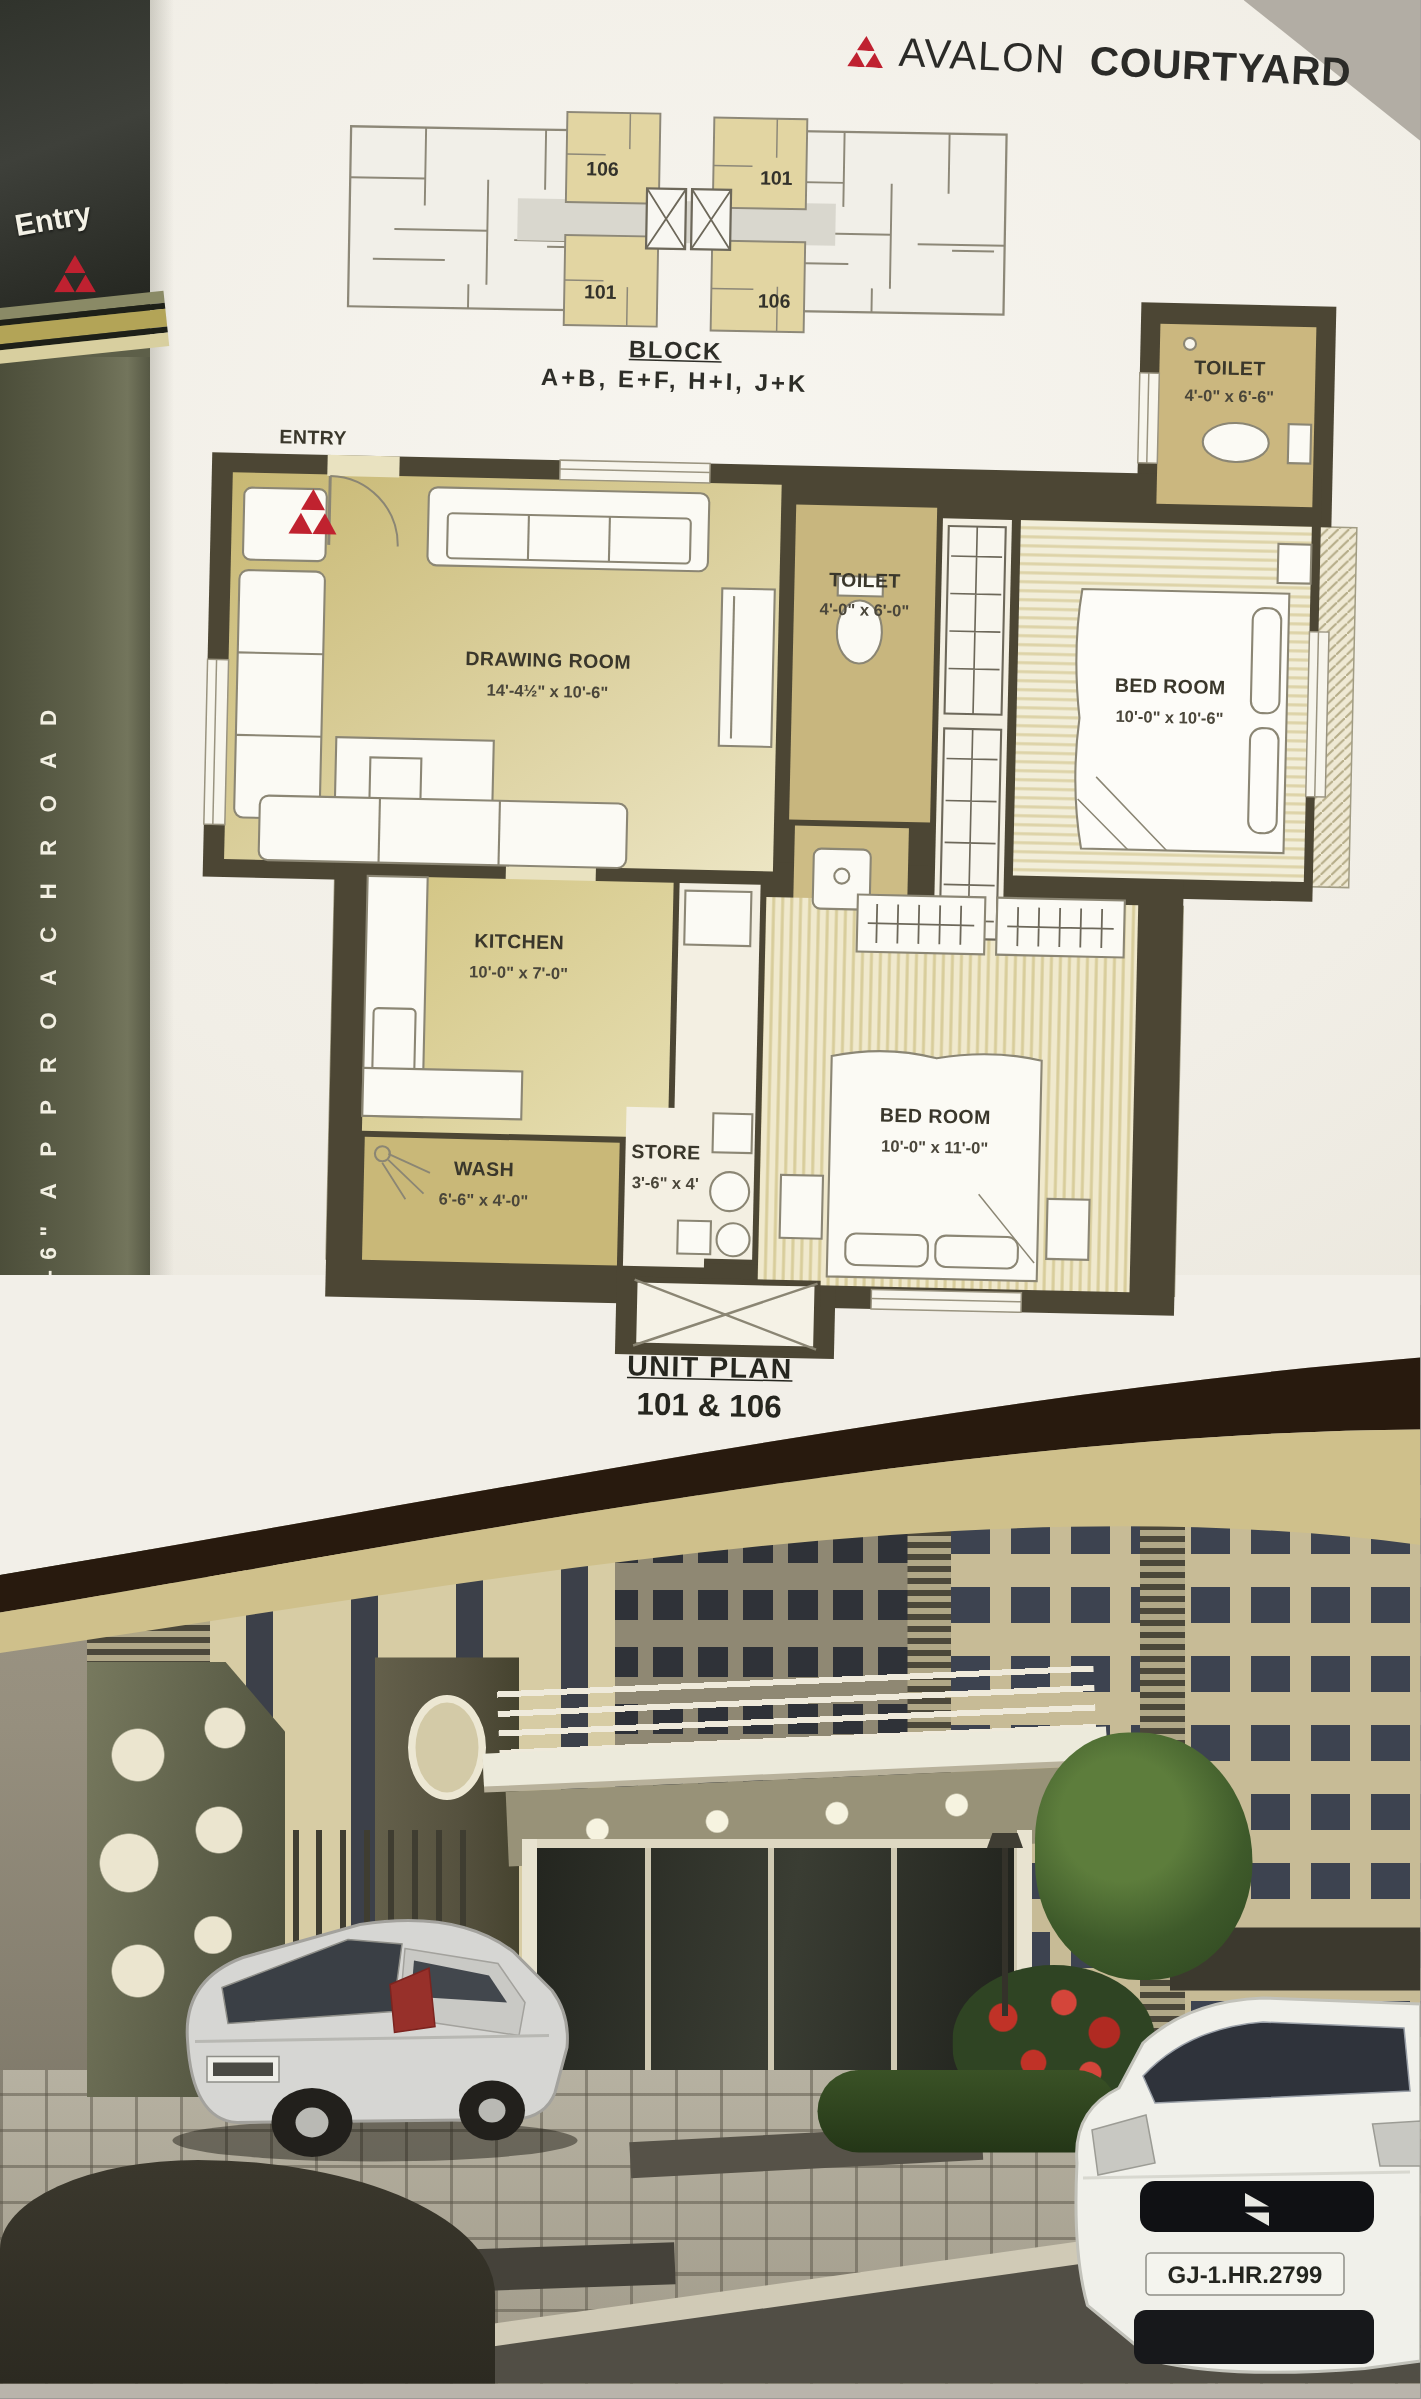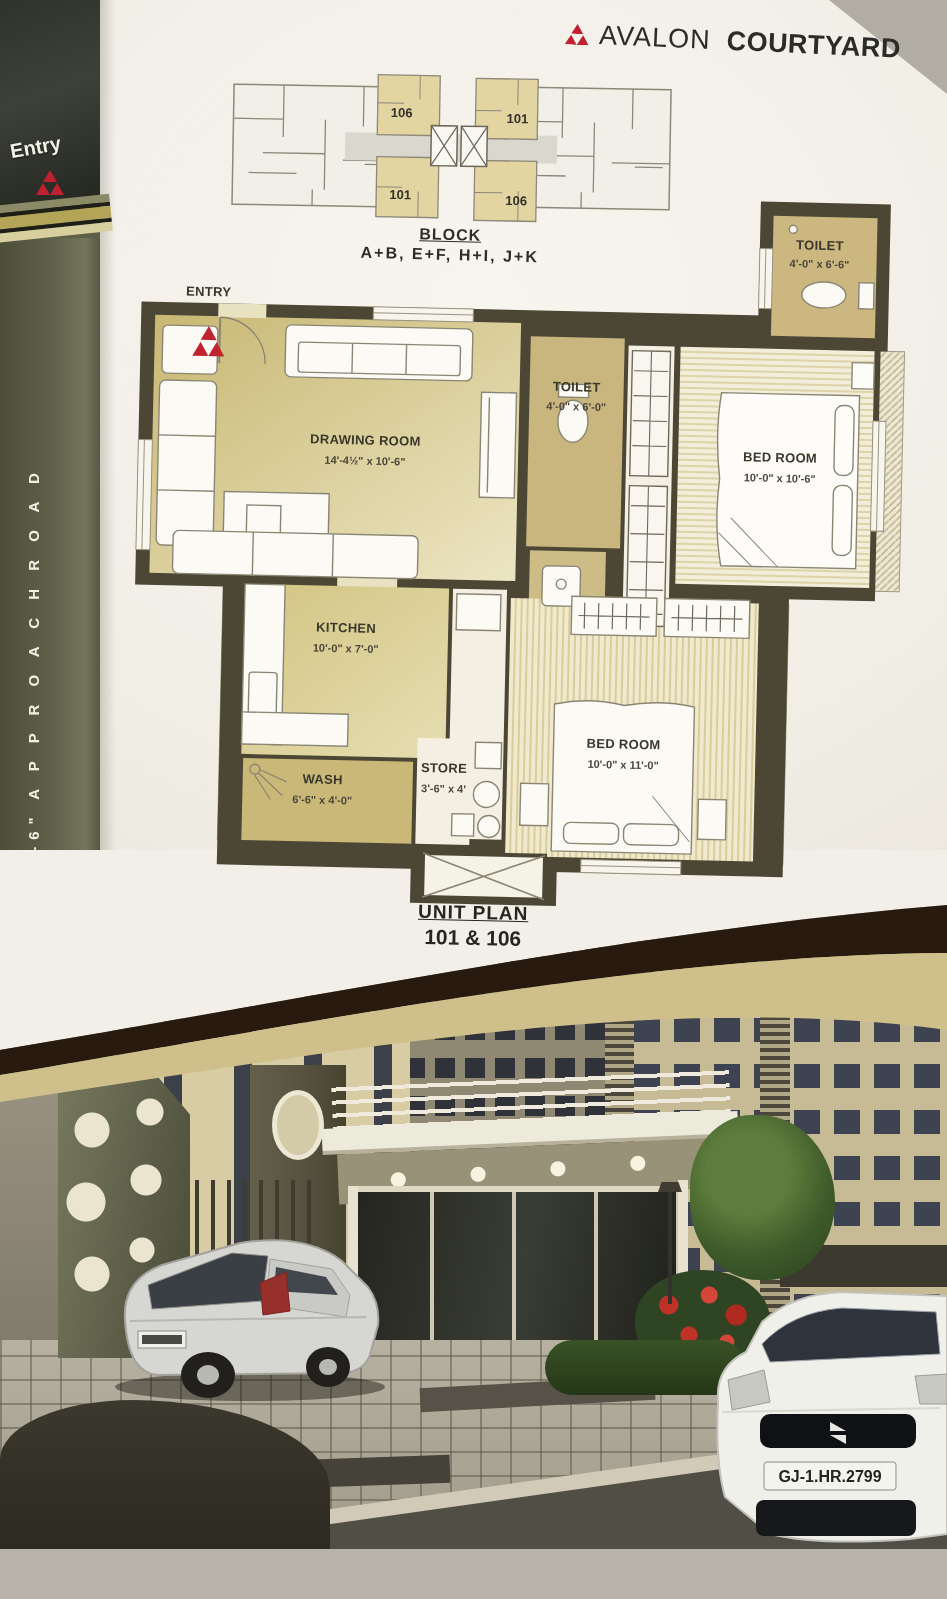--- a/index.html
+++ b/index.html
@@ -48,21 +48,21 @@
                     transform:rotate(1.2deg);color:#26261f;}
   .unitplan-caption .l1{font-size:19px;font-weight:700;text-decoration:underline;letter-spacing:1px;}
   .unitplan-caption .l2{font-size:21px;font-weight:700;margin-top:2px;}
 
   svg text{font-family:"Liberation Sans",sans-serif;}
   .room-name{font-size:13px;font-weight:700;fill:#3a372b;letter-spacing:.3px;}
   .room-dims{font-size:11px;font-weight:700;fill:#4a463a;}
   .unit-num{font-size:13px;font-weight:700;fill:#33322b;}
 
   
-  .photo{left:0;top:820px;width:805px;height:729px;z-index:1;
+  .photo{left:0;top:860px;width:805px;height:729px;z-index:1;
          background:linear-gradient(180deg,#a49d8d 0%,#968f7e 40%,#6f6a5c 100%);text-align:right;}
   .photo .abs{position:absolute;}
   .grid-plaza{background:
       repeating-linear-gradient(90deg,rgba(90,85,72,.5) 0 2px,transparent 2px 30px),
       repeating-linear-gradient(0deg,rgba(90,85,72,.5) 0 2px,transparent 2px 24px),
       linear-gradient(180deg,#b6b1a1,#a09a89);}
   .swoosh{left:0;top:850px;width:947px;height:300px;z-index:5;}
 
   .winGrid{background:
       repeating-linear-gradient(90deg,#c7bb96 0 14px,rgba(0,0,0,0) 14px 40px),

